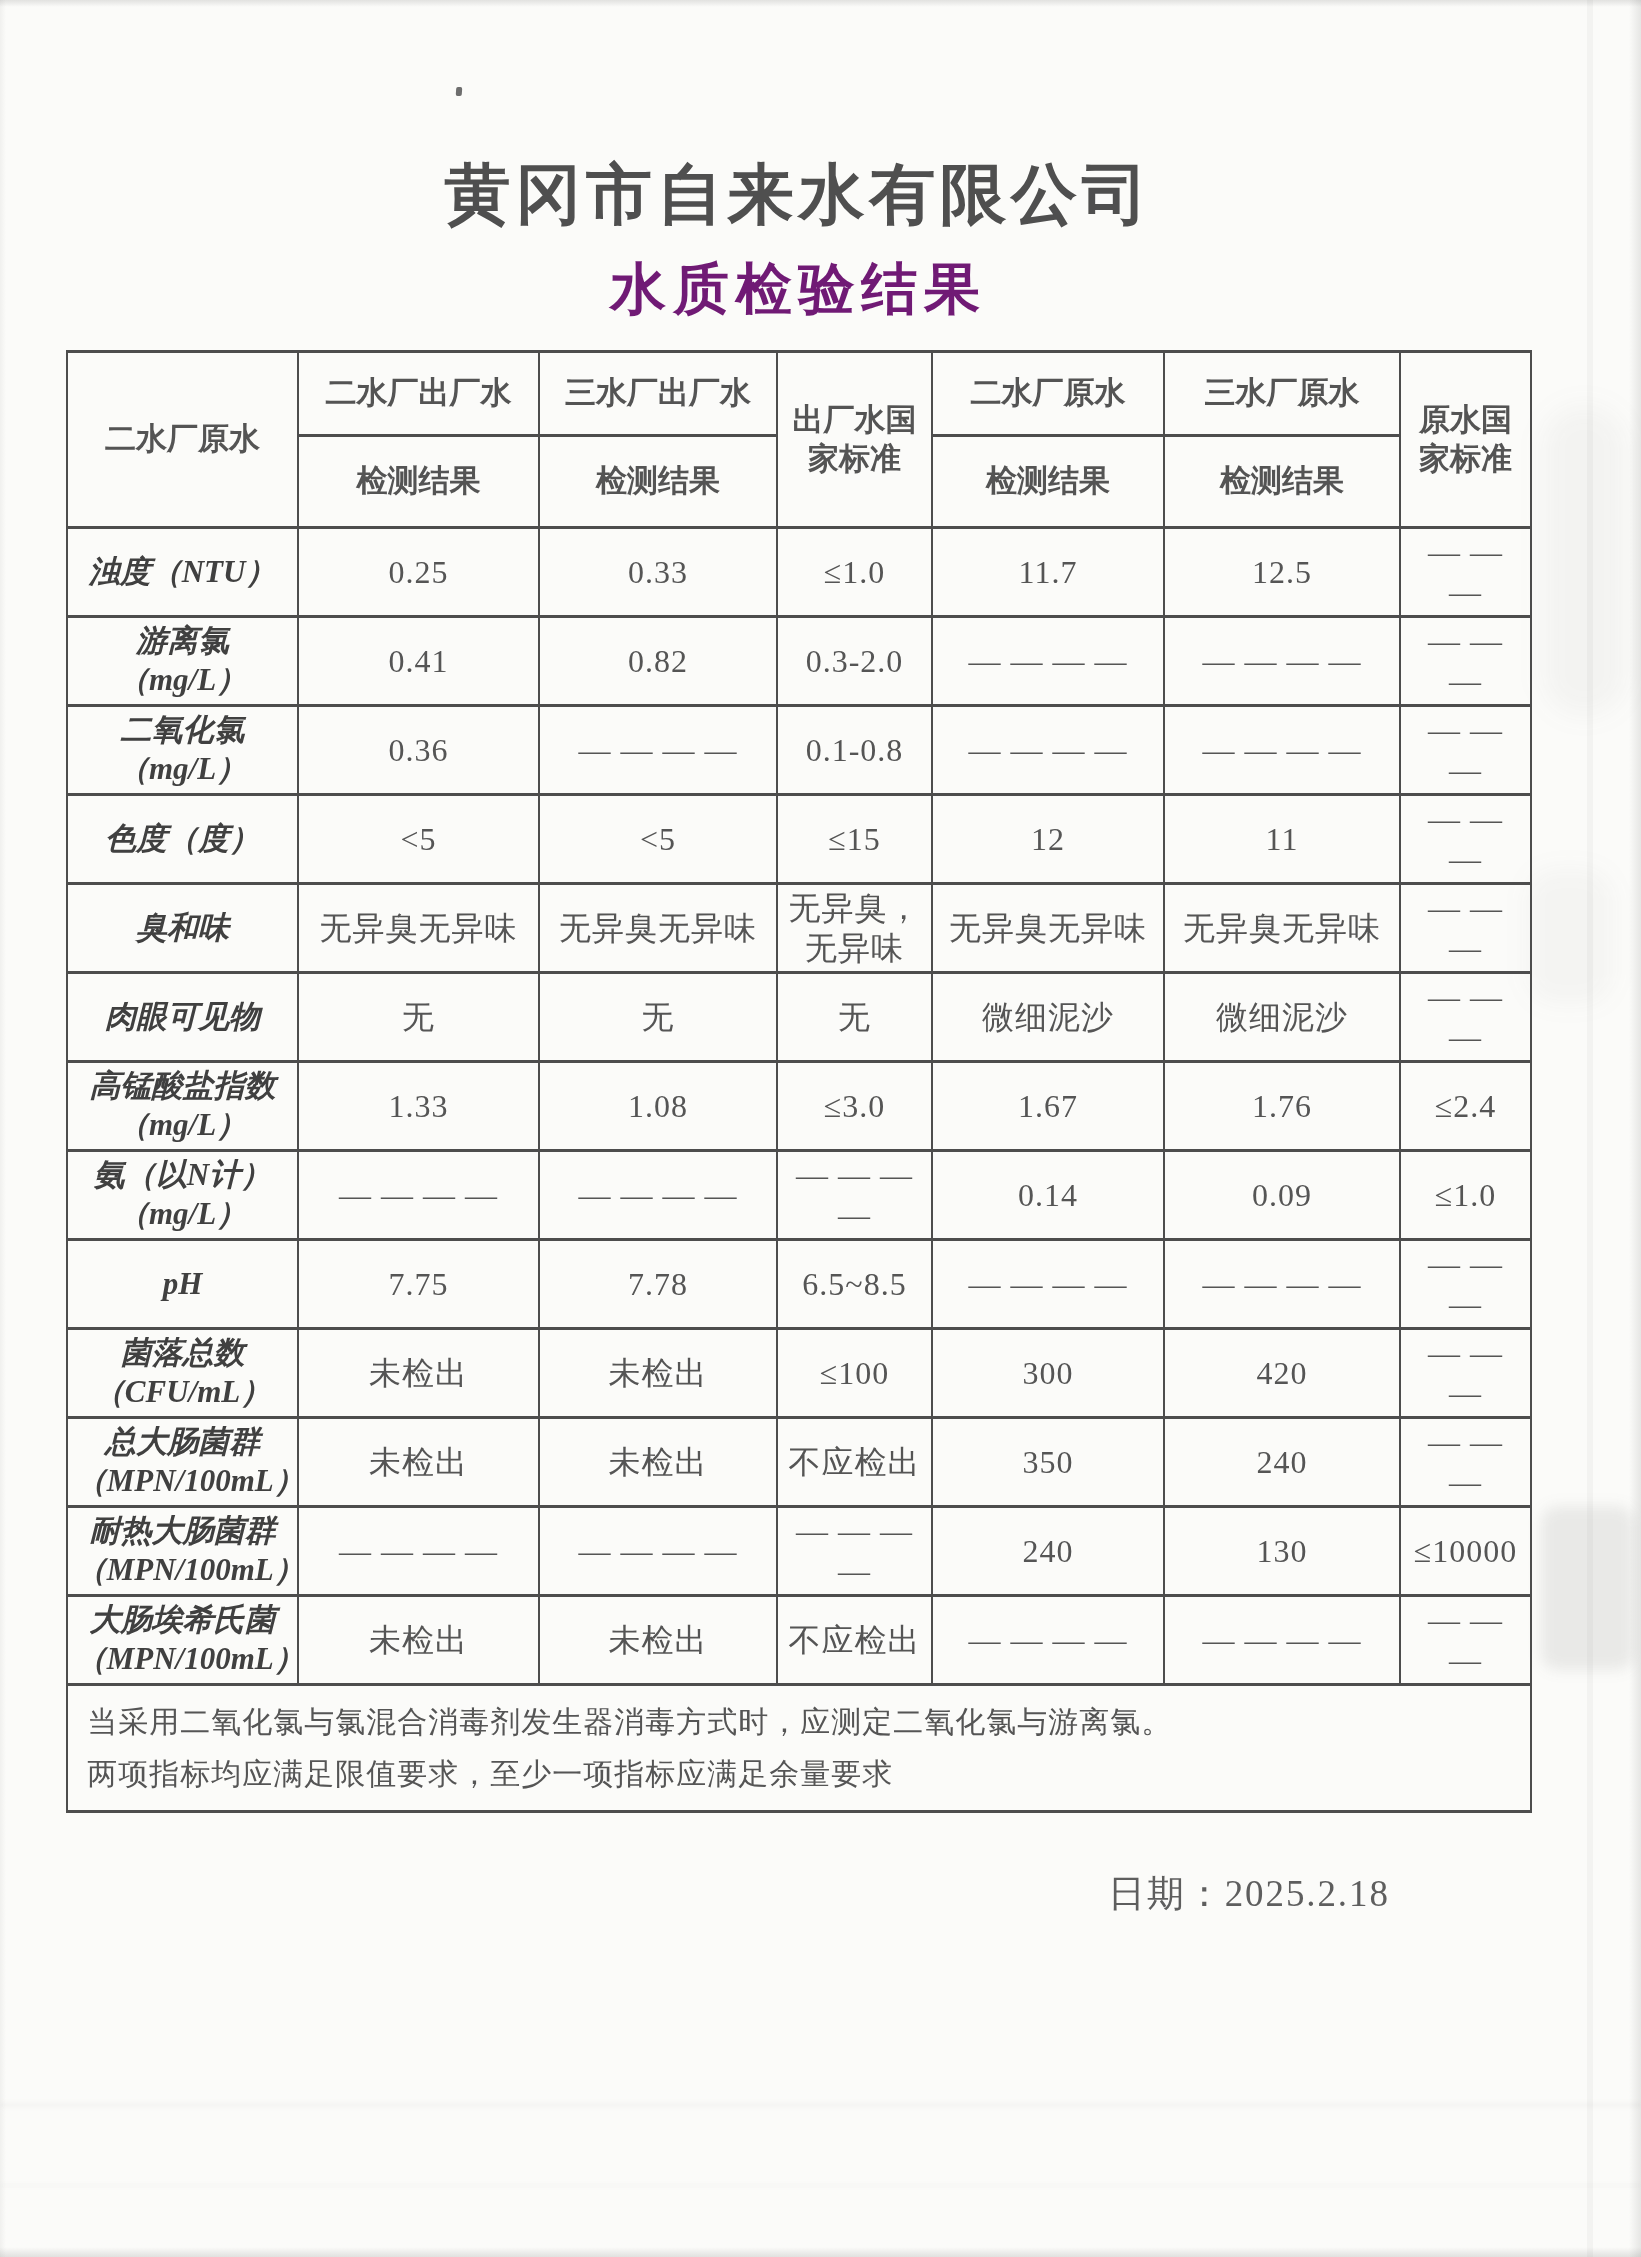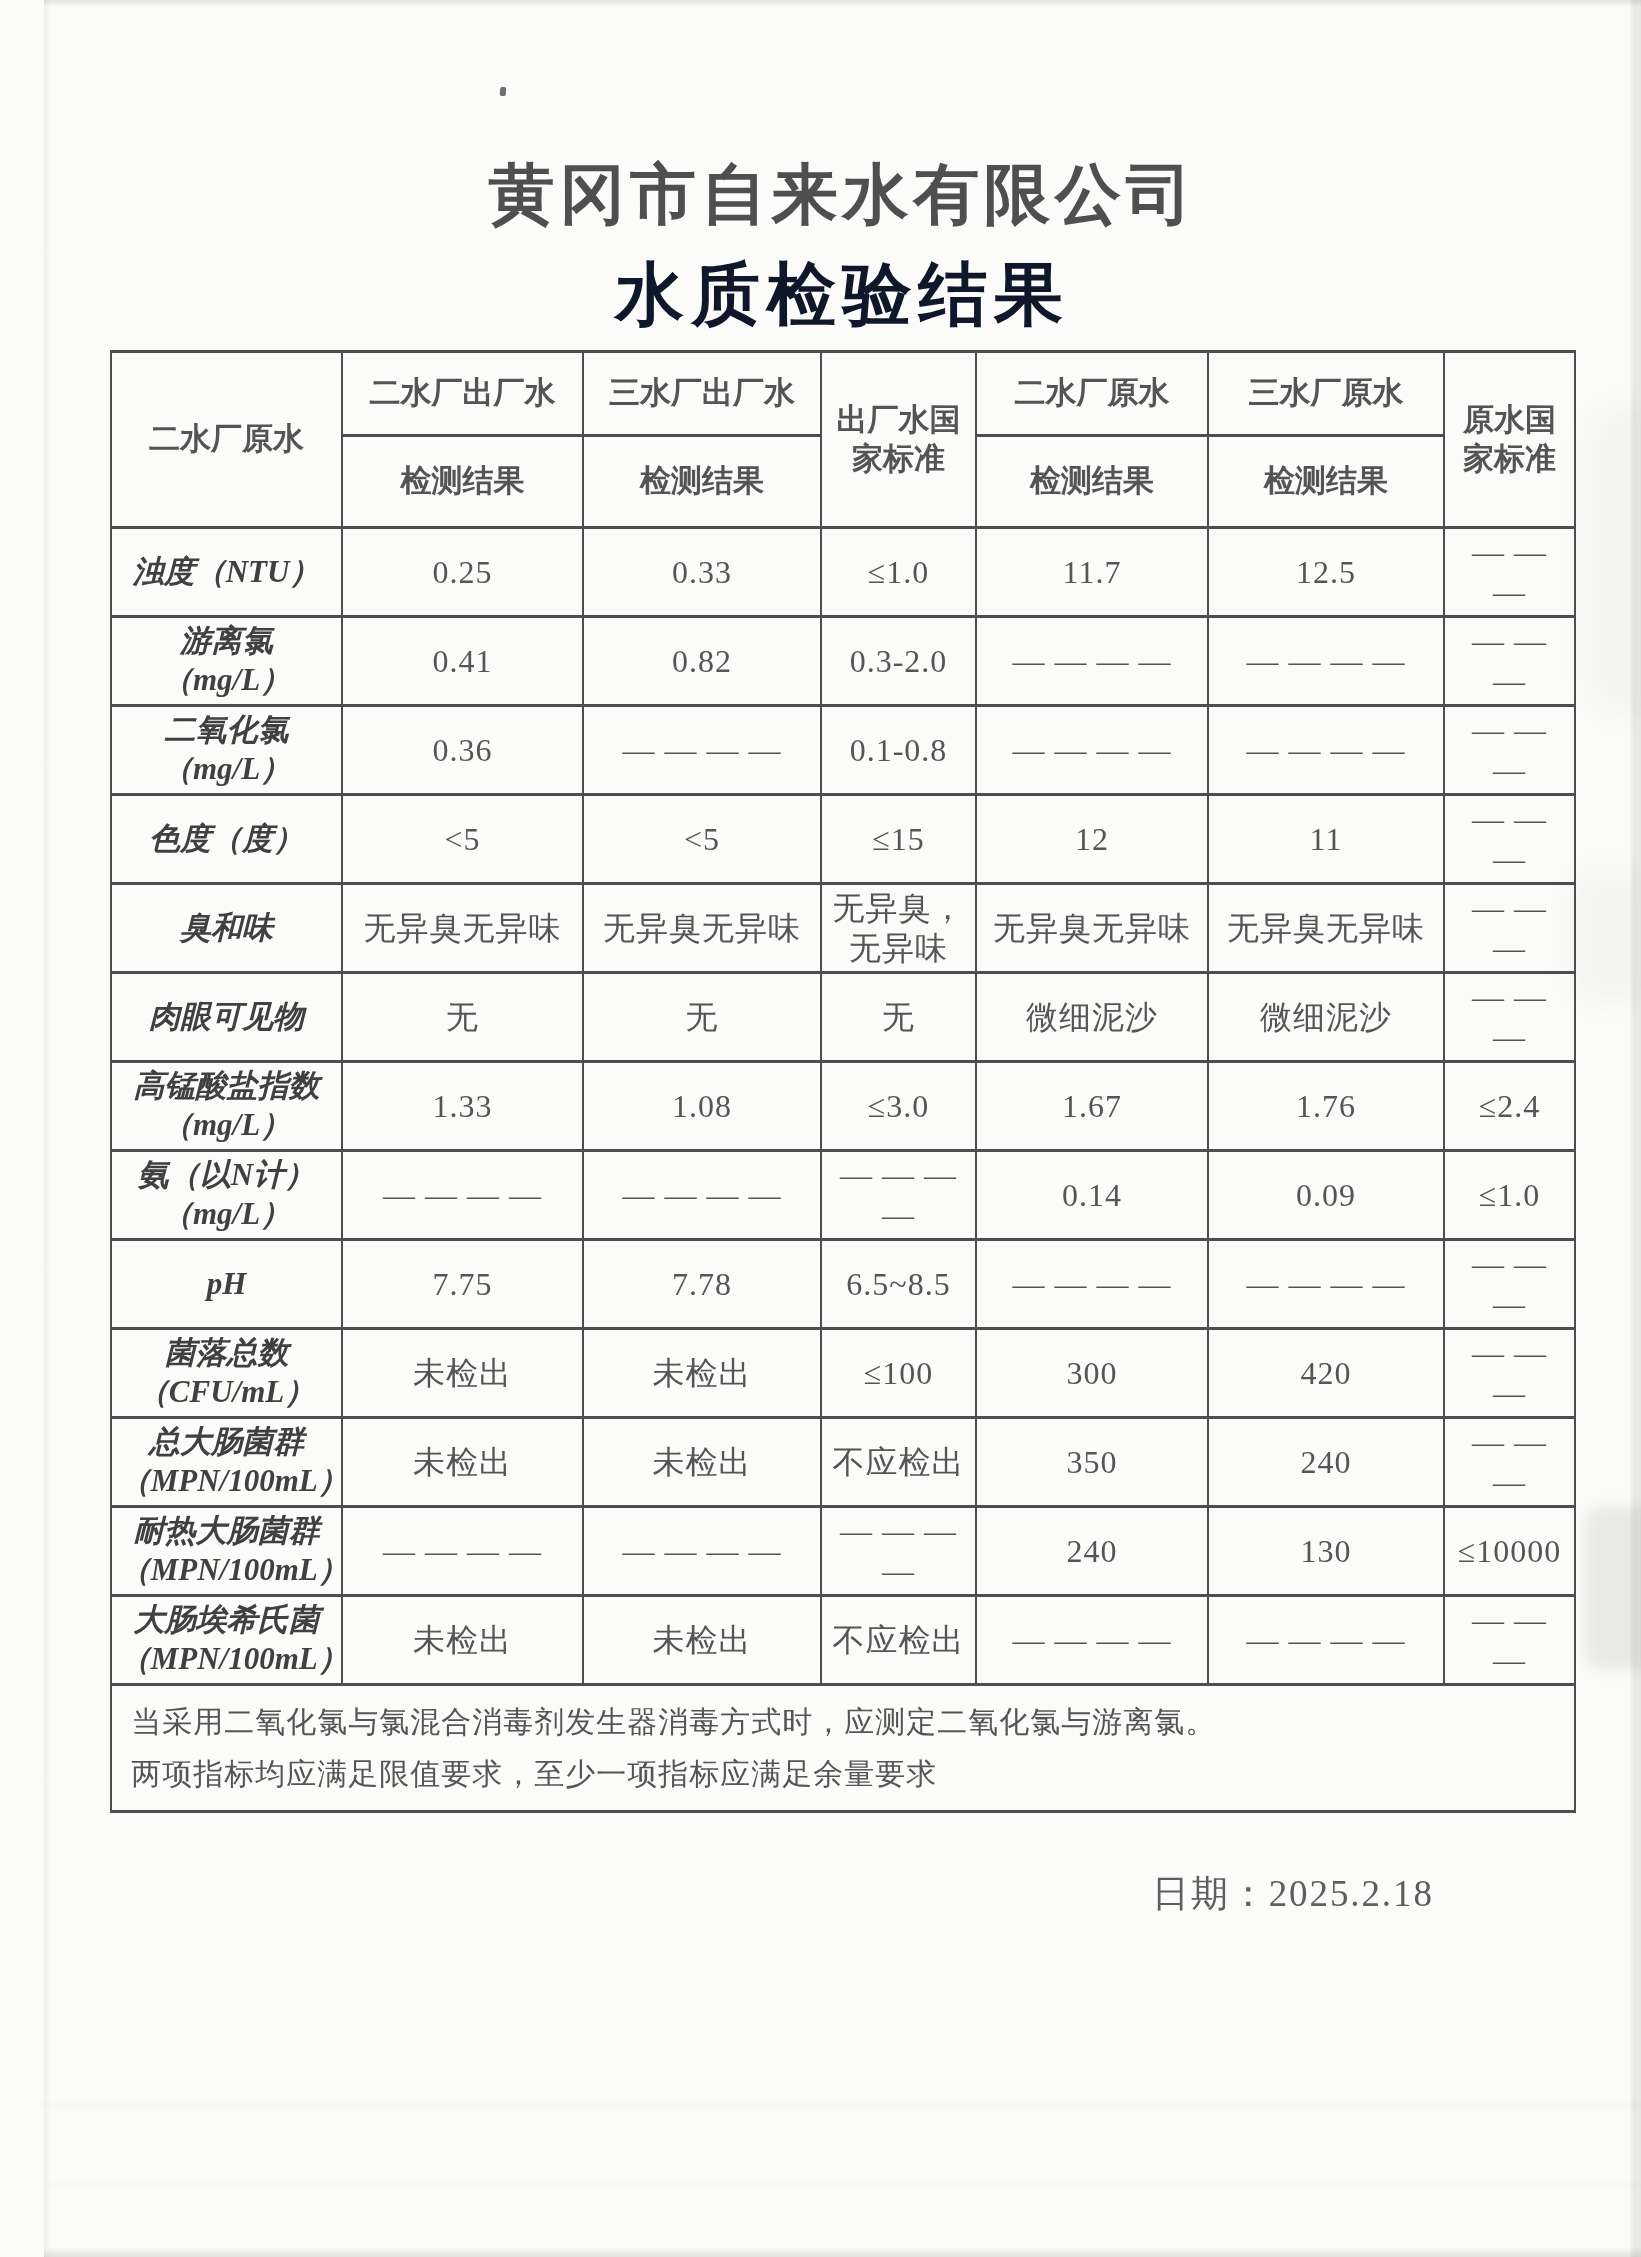--- a/index.html
+++ b/index.html
@@ -3,38 +3,38 @@
 <meta charset="utf-8">
 <style>
   html,body{margin:0;padding:0;}
   body{
     width:1641px;height:2257px;position:relative;
     background:#fbfbf9;
     font-family:"Liberation Serif","DejaVu Serif",serif;
     color:#535353;
     overflow:hidden;
   }
-  .page{position:absolute;inset:0;margin-left:44px;}
+  .page{position:absolute;inset:0;}
   
   .art{position:absolute;pointer-events:none;}
   .art-top{top:0;left:0;right:0;height:6.8px;background:linear-gradient(to bottom,rgba(110,110,110,.18),rgba(110,110,110,0));}
   .art-bottom{bottom:0;left:0;right:0;height:9.7px;background:linear-gradient(to top,rgba(90,90,90,.16),rgba(90,90,90,0));}
   .art-right{top:0;right:0;width:11.6px;height:100%;background:linear-gradient(to left,rgba(100,100,100,.14),rgba(100,100,100,0));}
   .art-left{top:0;left:0;width:5.8px;height:100%;background:linear-gradient(to right,rgba(100,100,100,.07),rgba(100,100,100,0));}
   .art-vstreak{top:0;left:1587px;width:5.8px;height:100%;background:rgba(80,80,80,.045);}
   .art-blotch1{left:1543px;top:406px;width:83px;height:309px;background:rgba(90,90,90,.05);filter:blur(13.5px);border-radius:39px;}
   .art-blotch2{left:1541px;top:1506px;width:93px;height:164px;background:rgba(80,80,80,.10);filter:blur(6.8px);border-radius:17.4px;}
   .art-blotch3{left:1526px;top:869px;width:87px;height:135px;background:rgba(90,90,90,.045);filter:blur(11.6px);border-radius:29px;}
   .art-hstreak1{left:0;top:2103px;width:100%;height:3.9px;background:rgba(90,90,90,.05);filter:blur(1.9px);}
   .art-hstreak2{left:0;top:2184px;width:100%;height:2.9px;background:rgba(90,90,90,.04);filter:blur(1.9px);}
   .art-dot{left:456px;top:87px;width:5.8px;height:8.7px;background:#6e6e6e;border-radius:1.9px;transform:rotate(4deg);}
   
   .title-wrap{position:absolute;left:66px;top:162px;width:1465px;text-align:center;}
   .title-1{font-size:66px;font-weight:600;letter-spacing:4.8px;color:#4f4f4f;line-height:1.0;}
-  .title-2{font-size:69px;font-weight:600;letter-spacing:6.8px;color:#0f172a;line-height:1.0;margin-top:33px;}
+  .title-2{font-size:56px;font-weight:600;letter-spacing:6.8px;color:#701a75;line-height:1.0;margin-top:33px;}
   
   table.results{
     position:absolute;left:66px;top:350px;width:1465px;
     border-collapse:collapse;table-layout:fixed;
   }
   .results th,.results td{
     border:2.9px solid #4d4d4d;
     border-top-width:3.9px;border-bottom-width:3.9px;
     text-align:center;vertical-align:middle;
     white-space:pre-line;

